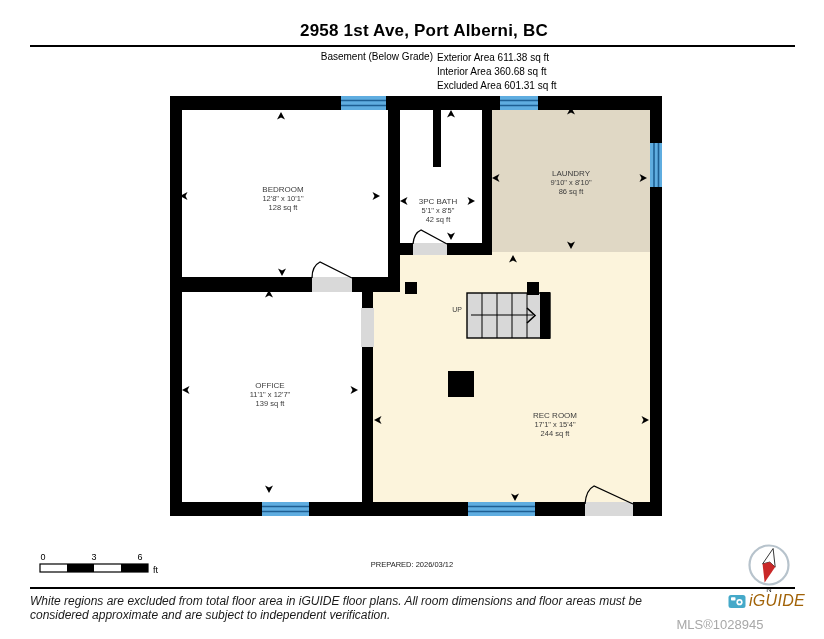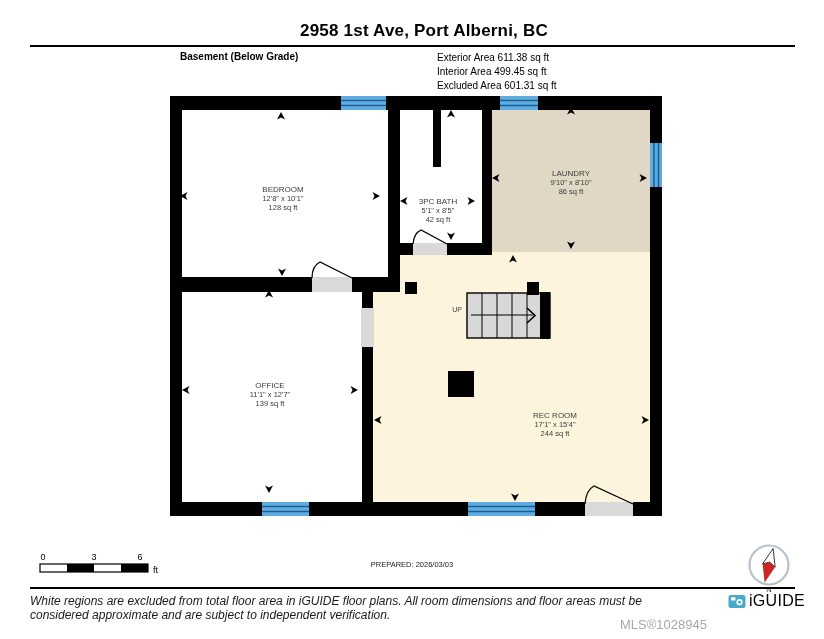--- a/index.html
+++ b/index.html
@@ -3,27 +3,27 @@
 <meta charset="utf-8">
 <style>
   html,body{margin:0;padding:0;}
   body{width:824px;height:639px;position:relative;overflow:hidden;background:#ffffff;
        font-family:"Liberation Sans",sans-serif;color:#000;}
   .abs{position:absolute;}
   #title{top:21px;left:0;width:824px;text-align:center;font-size:17px;font-weight:bold;letter-spacing:0.2px;margin-left:12px;}
   .rule{left:30px;width:765px;height:2px;background:#000;}
   #rule-top{top:45px;}
   #rule-bottom{top:587px;height:1.5px;}
-  #floor-label{top:51px;left:180px;width:253px;font-size:10px;font-weight:bold;}
+  #floor-label{top:51px;left:180px;width:253px;text-align:right;font-size:10px;font-weight:normal;}
   #area-lines{top:51px;left:437px;font-size:10px;line-height:13.8px;}
   #prepared{top:560px;left:0;width:824px;text-align:center;font-size:7.5px;color:#1a1a1a;}
   #disclaimer{top:594px;left:30px;width:660px;font-size:12px;color:#1a1a1a;font-style:italic;}
   #brand{top:592px;left:728px;display:flex;align-items:center;gap:3px;}
-  #brand-text{font-size:16px;color:#000000;letter-spacing:0.3px;}
-  #mls{top:617px;left:620px;width:200px;text-align:left;font-size:13px;color:#a8a8a8;}
+  #brand-text{font-size:16px;color:#a16207;letter-spacing:0.3px;font-style:italic;}
+  #mls{top:617px;left:620px;width:200px;text-align:center;font-size:13px;color:#a8a8a8;}
   svg text{font-family:"Liberation Sans",sans-serif;}
   .rm-name{font-size:8px;fill:#3c3c3c;text-anchor:middle;}
   .rm-sub{font-size:7.5px;fill:#3c3c3c;text-anchor:middle;}
   .tick{font-size:9px;fill:#000;text-anchor:middle;}
 </style>
 </head>
 <body>
 
 <svg class="abs" style="left:0;top:0" width="824" height="639" viewBox="0 0 824 639">
 
@@ -132,25 +132,25 @@
     </g>
     <text x="769" y="592" text-anchor="middle" font-size="7.5" fill="#333">N</text>
   </g>
 </svg>
 
 <div class="abs" id="title">2958 1st Ave, Port Alberni, BC</div>
 <div class="abs rule" id="rule-top"></div>
 <div class="abs" id="floor-label">Basement (Below Grade)</div>
 <div class="abs" id="area-lines">
   <div>Exterior Area 611.38 sq ft</div>
-  <div>Interior Area 499.45 sq ft</div>
+  <div>Interior Area 360.68 sq ft</div>
   <div>Excluded Area 601.31 sq ft</div>
 </div>
 
-<div class="abs" id="prepared">PREPARED: 2026/03/03</div>
+<div class="abs" id="prepared">PREPARED: 2026/03/12</div>
 <div class="abs rule" id="rule-bottom"></div>
 <div class="abs" id="disclaimer">White regions are excluded from total floor area in iGUIDE floor plans. All room dimensions and floor areas must be considered approximate and are subject to independent verification.</div>
 
 <div class="abs" id="brand">
   <svg width="18" height="15" viewBox="0 0 18 15">
     <rect x="0.5" y="1" width="17" height="13" rx="2.5" fill="#45a9c9"></rect>
     <rect x="3" y="3.2" width="4.5" height="3.4" rx="0.8" fill="#ffffff"></rect>
     <circle cx="11.5" cy="8.2" r="3.1" fill="#ffffff"></circle>
     <circle cx="11.5" cy="8.2" r="1.4" fill="#45a9c9"></circle>
   </svg>

